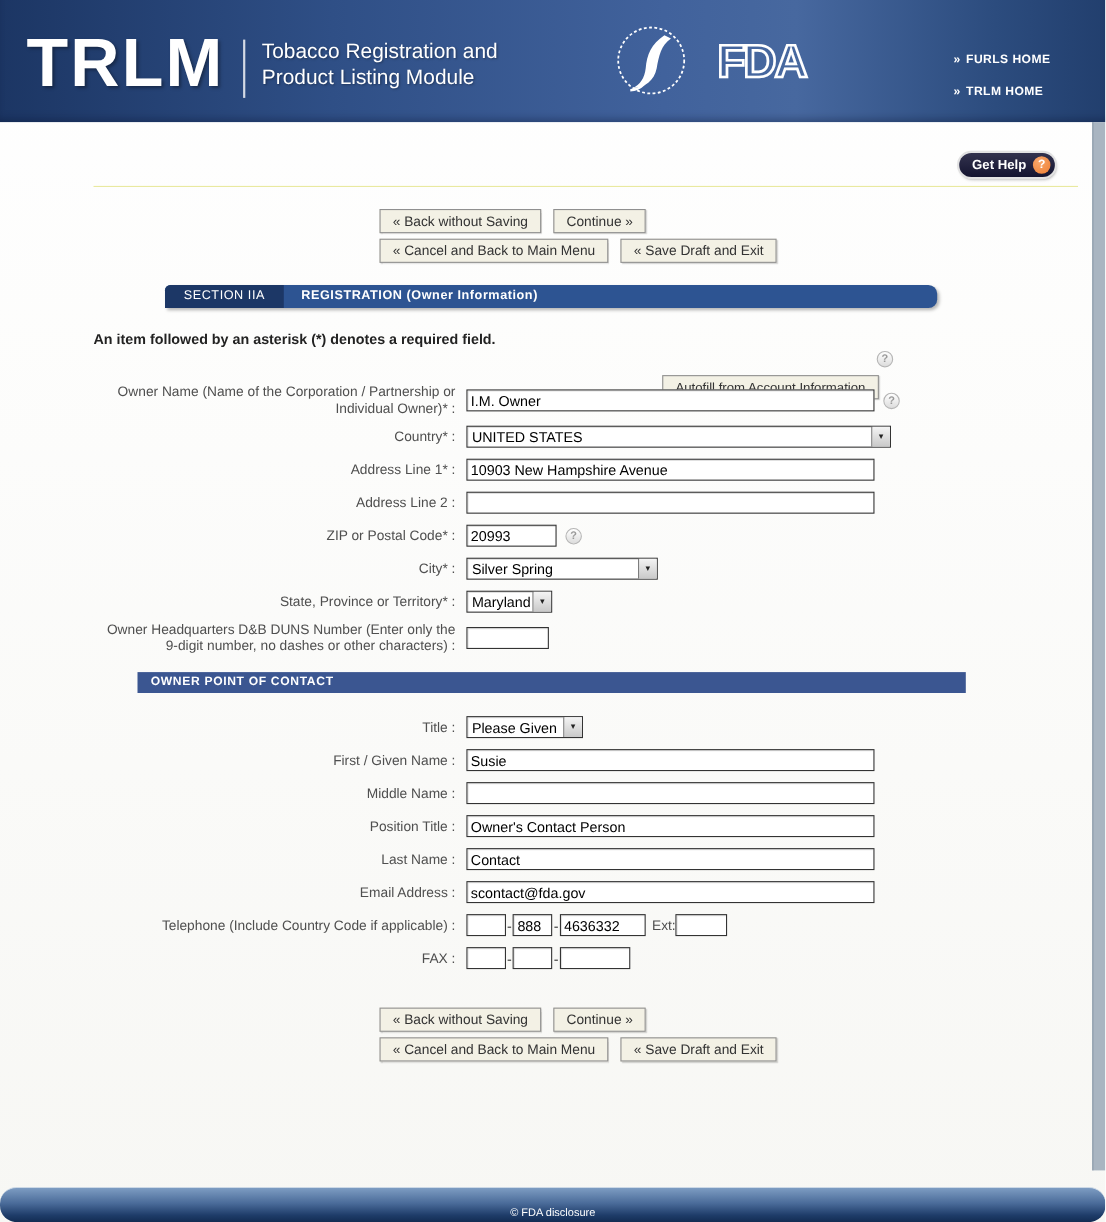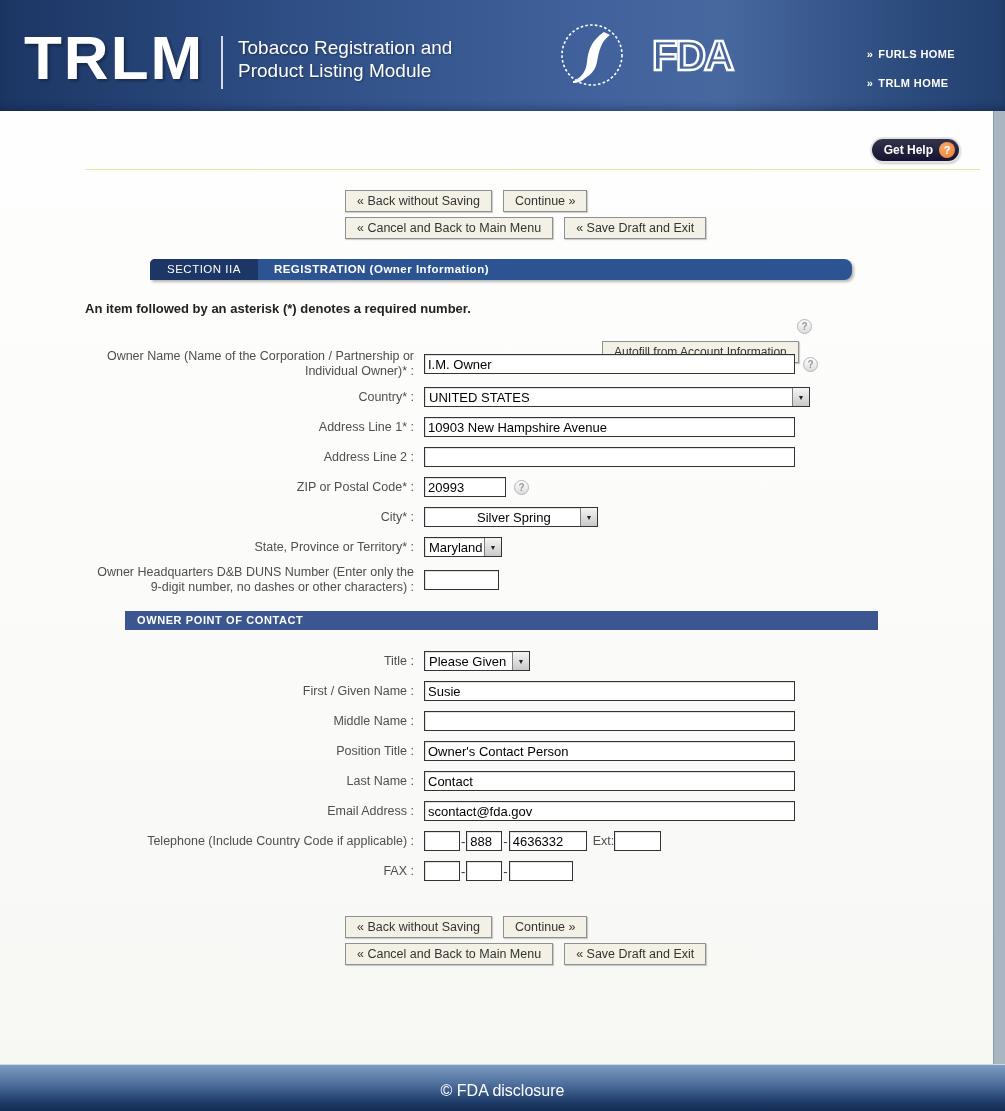--- a/index.html
+++ b/index.html
@@ -65,32 +65,32 @@
   .tinput { height:20px; border:1px solid #333; box-shadow:inset 1px 1px 0 rgba(0,0,0,0.12); font-family:"Liberation Sans",sans-serif;
     font-size:13px; padding:1px 3px; background:#fff; color:#000; }
   .w-std { width:371px; } .w-zip { width:82px; } .w-duns { width:75px; }
   .w-tel-s { width:36px; } .w-tel-l { width:78px; } .w-ext { width:47px; }
 
   .select { display:inline-flex; align-items:center; height:20px; border:1px solid #333; background:#fff;
     box-shadow:inset 1px 1px 0 rgba(0,0,0,0.12); cursor:pointer; }
   .sel-text { flex:1; font-size:13px; padding:0 4px; white-space:nowrap; overflow:hidden; color:#000; }
   .sel-btn { width:17px; align-self:stretch; background:linear-gradient(to bottom,#f4f4f4,#c9c9c9); border-left:1px solid #7d7d7d;
     display:flex; align-items:center; justify-content:center; font-size:7px; color:#222; }
-  .sel-country { width:386px; } .sel-city { width:174px;padding-left:48px; } .sel-state { width:78px; } .sel-title { width:106px; }
+  .sel-country { width:386px; } .sel-city { width:174px; } .sel-state { width:78px; } .sel-title { width:106px; }
 
   .dash { font-size:13px; color:#333; margin:0 1px; }
   .ext-label { font-size:12.5px; color:#4f4f4f; margin-left:6px; }
 
   .contact-bar { position:absolute; top:611px; left:125px; width:753px; height:19px; background:#3b5691;
     color:#fff; font-size:11px; font-weight:bold; letter-spacing:0.6px; line-height:19px; padding-left:12px; }
 
   
-  .footer { position:absolute; bottom:0; left:0; width:100%; height:47px; border-top:1px solid #cdd9e6;
+  .footer { position:absolute; bottom:0; left:0; width:100%; height:32px; border-top:1px solid #cdd9e6;
     background:linear-gradient(to bottom,#7d9cc2 0%,#4a6b99 45%,#1e3c69 80%,#132c52 100%);
-    color:#fff; font-size:16px; text-align:center; padding-top:17px; }
+    color:#fff; font-size:10px; text-align:center; padding-top:17px;border-radius:15px; }
   .footer span { cursor:pointer; }
 </style>
 </head>
 <body>
 
 <div class="page">
 
   <div class="header">
     <div class="trlm-logo">TRLM</div>
     <div class="logo-divider"></div>
@@ -135,21 +135,21 @@
       <button class="btn">« Cancel and Back to Main Menu</button>
       <button class="btn">« Save Draft and Exit</button>
     </div>
   </div>
 
   <div class="section-bar">
     <div class="section-tab">SECTION IIA</div>
     <div class="section-title">REGISTRATION (Owner Information)</div>
   </div>
 
-  <div class="required-note">An item followed by an asterisk (*) denotes a required number.</div>
+  <div class="required-note">An item followed by an asterisk (*) denotes a required field.</div>
 
   <button class="btn autofill-btn">Autofill from Account Information</button>
   <span class="help-gray autofill-help">?</span>
 
   <div class="form-area form-top" style="position:absolute; top:346px;">
 
     <div class="frow tall">
       <div class="flabel">Owner Name (Name of the Corporation / Partnership or Individual Owner)* :</div>
       <div class="ffield">
         <input class="tinput w-std" value="I.M. Owner" style="">

